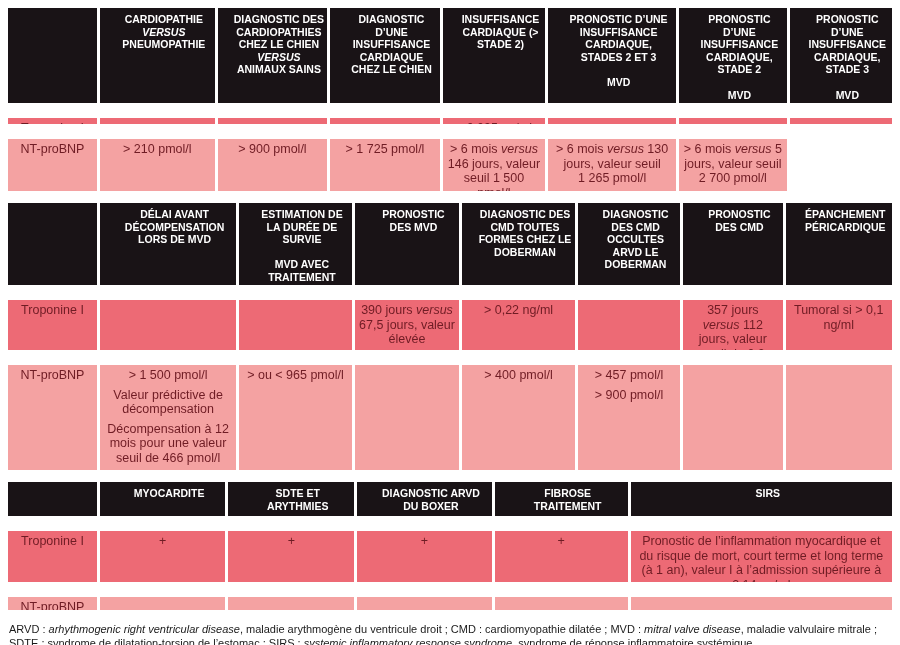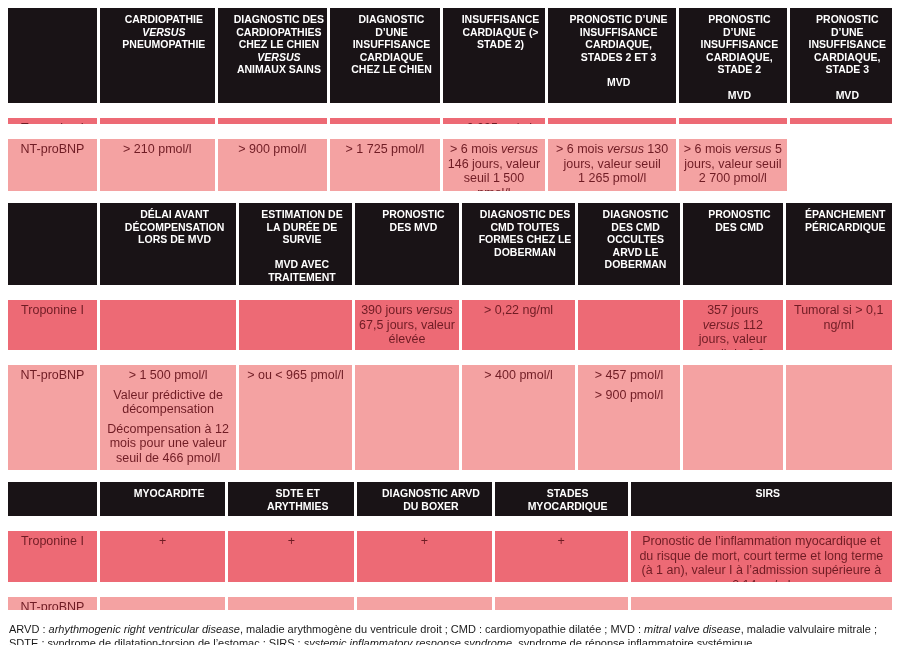--- a/index.html
+++ b/index.html
@@ -121,21 +121,21 @@
       <div class="cell dc r1">&gt; 400 pmol/l</div>
       <div class="cell dc r1"><div class="para">&gt; 457 pmol/l</div><div class="para">&gt; 900 pmol/l</div></div>
       <div class="cell dc r1"></div>
       <div class="cell dc r1"></div>
     </section>
   <section class="tbl t2">
       <div class="cell hd corner"></div>
       <div class="cell hd">MYOCARDITE</div>
       <div class="cell hd">SDTE ET ARYTHMIES</div>
       <div class="cell hd">DIAGNOSTIC ARVD DU BOXER</div>
-      <div class="cell hd">STADES MYOCARDIQUE</div>
+      <div class="cell hd">FIBROSE TRAITEMENT</div>
       <div class="cell hd">SIRS</div>
       <div class="cell dc rlabel r0">Troponine I</div>
       <div class="cell dc r0">+</div>
       <div class="cell dc r0">+</div>
       <div class="cell dc r0">+</div>
       <div class="cell dc r0">+</div>
       <div class="cell dc r0">Pronostic de l’inflammation myocardique et du risque de mort, court terme et long terme (à 1 an), valeur I à l’admission supérieure à 2,14 ng/ml</div>
       <div class="cell dc rlabel r1">NT-proBNP</div>
       <div class="cell dc r1"></div>
       <div class="cell dc r1"></div>

